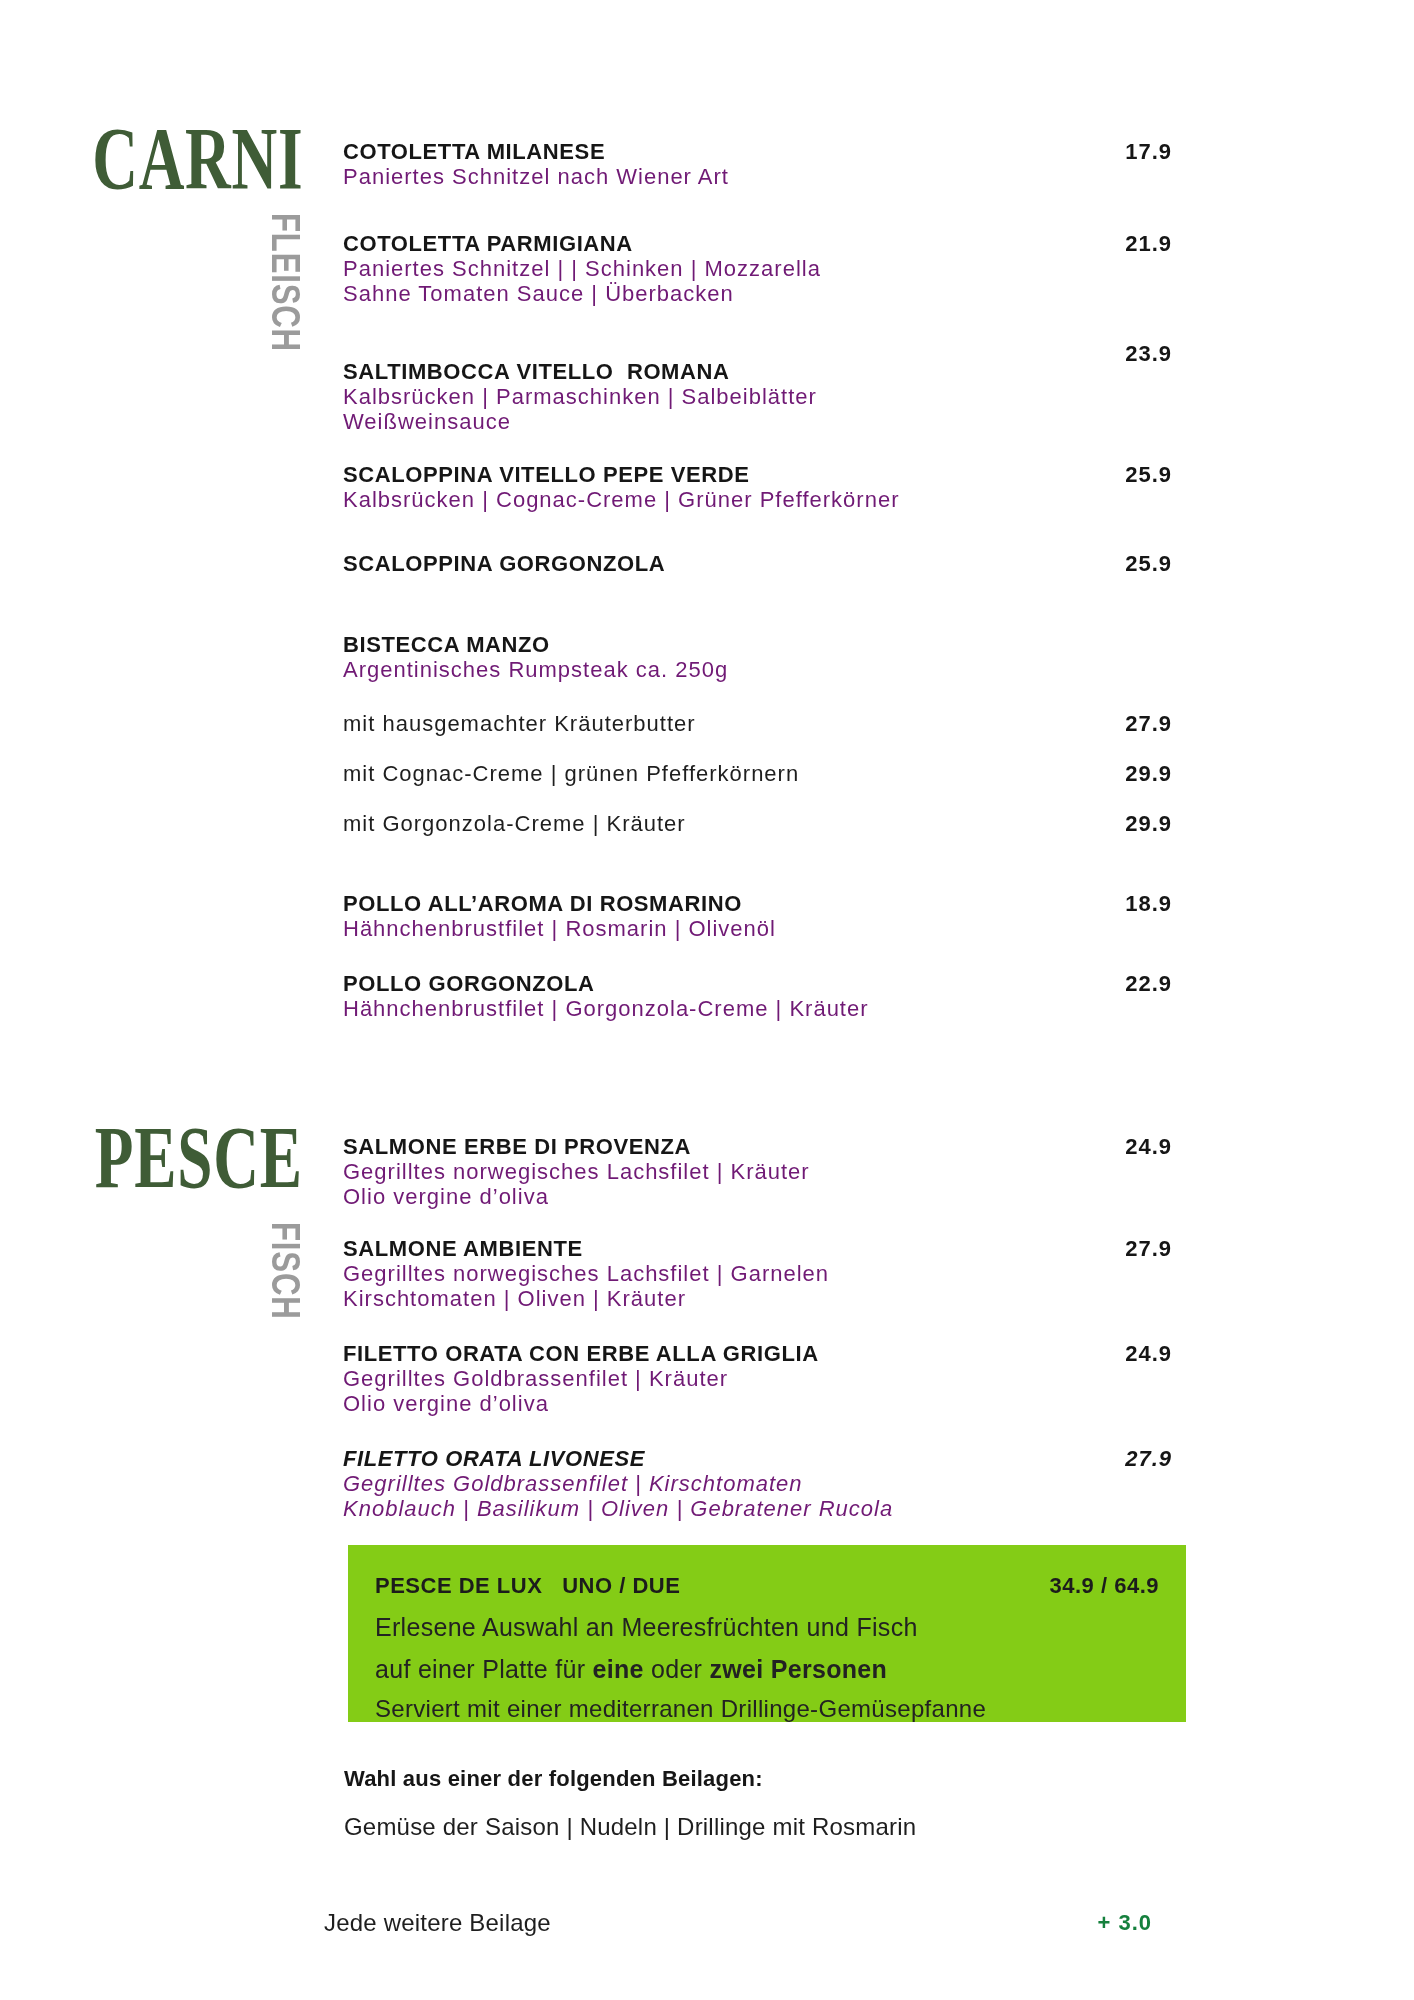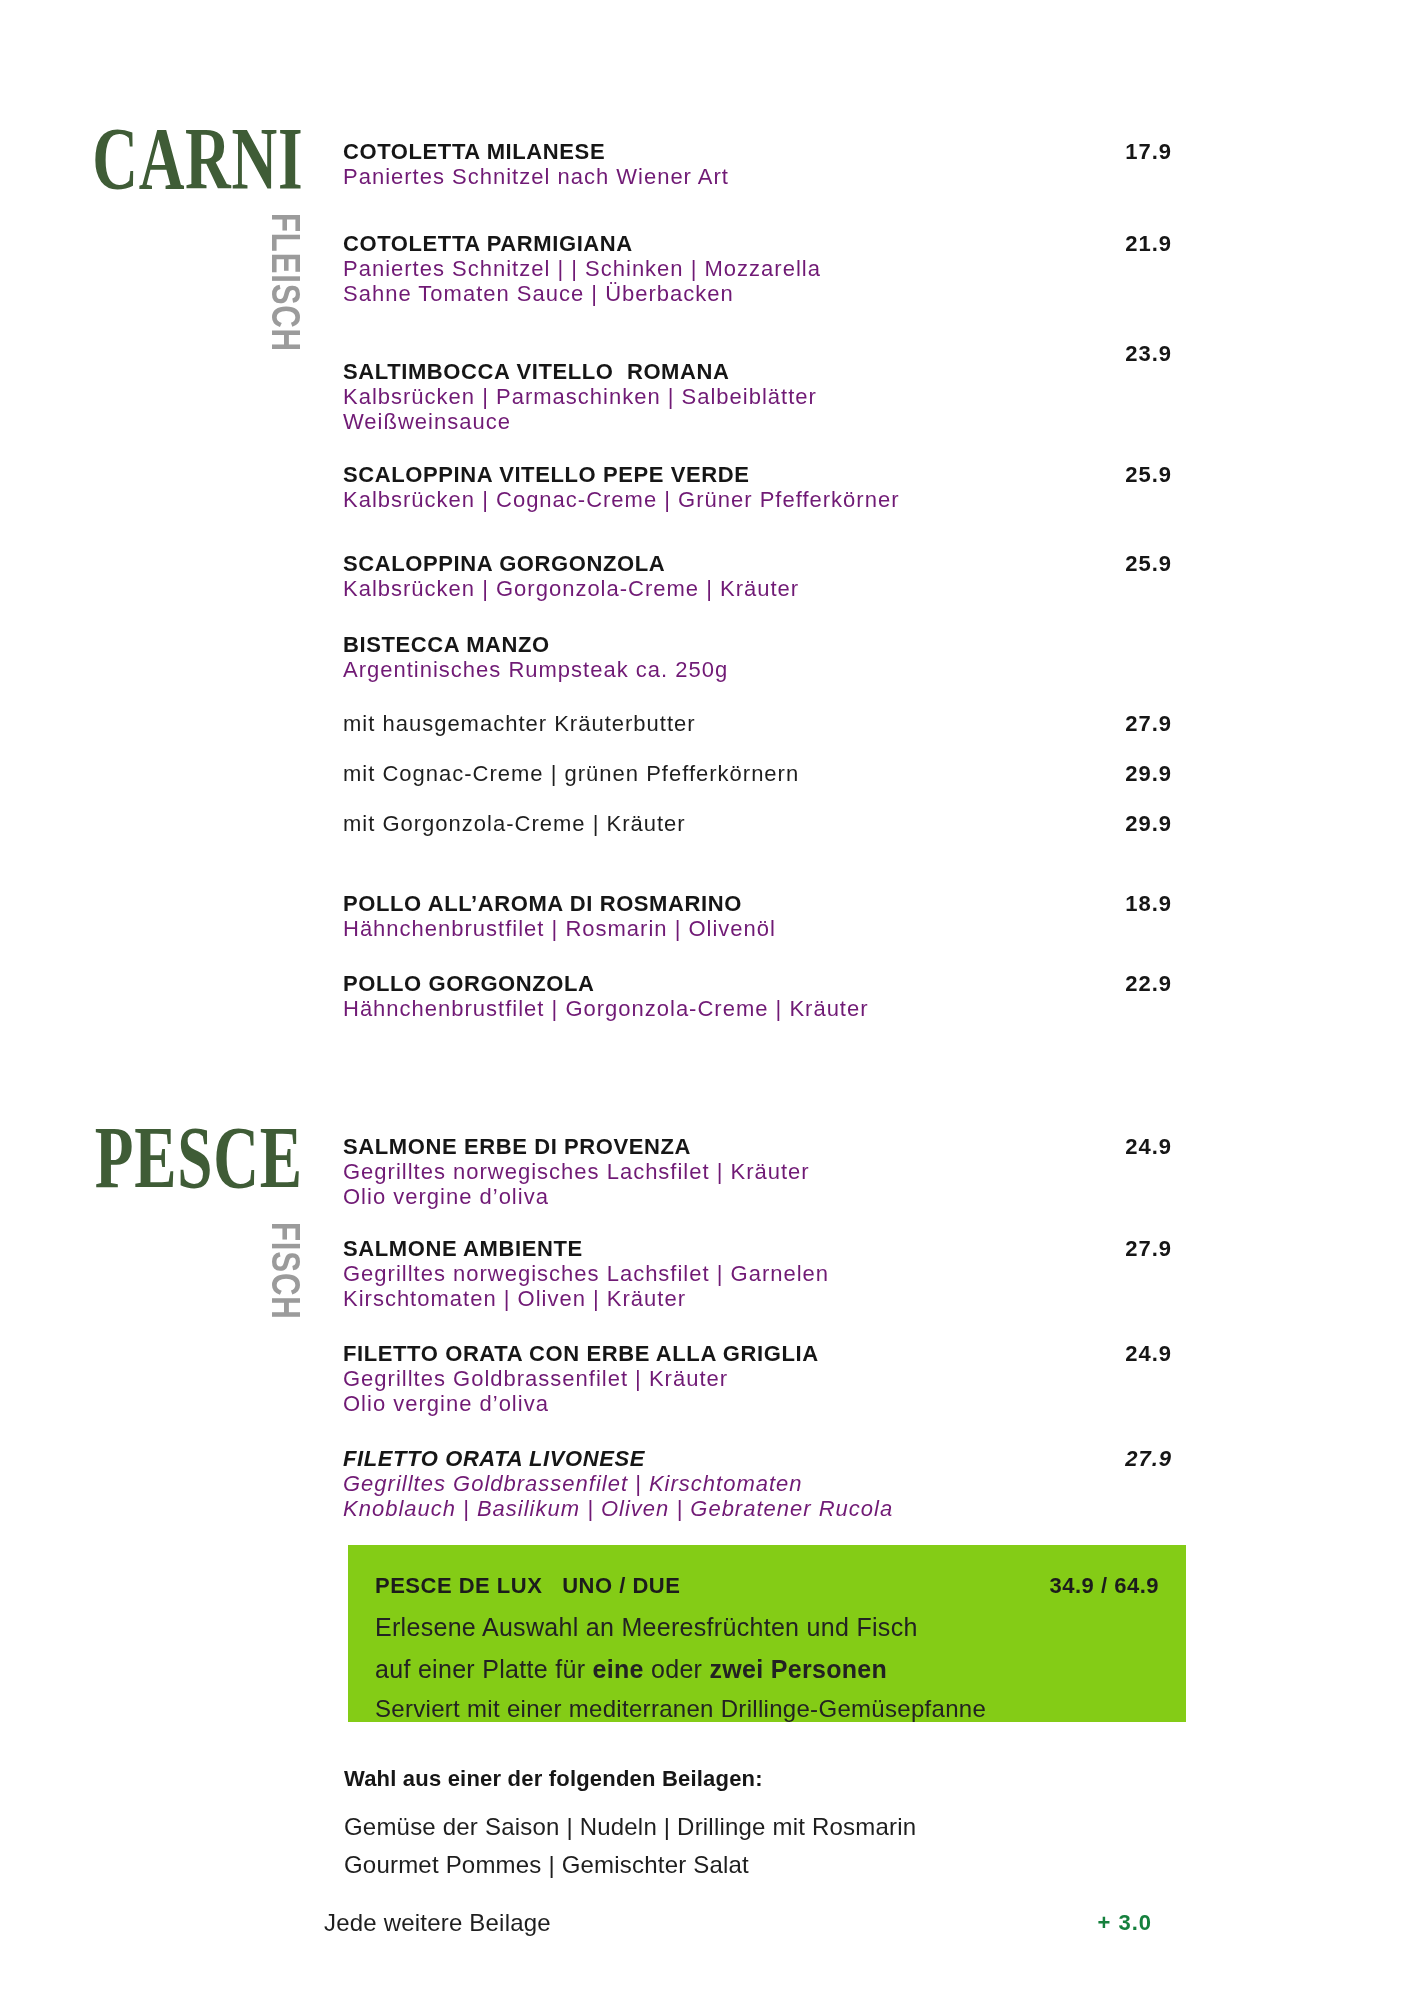--- a/index.html
+++ b/index.html
@@ -170,21 +170,20 @@
         <div class="desc-line">Weißweinsauce</div>
         <div class="price" style="top: -18px;">23.9</div>
       </div>
       <div class="row dish" style="top: 458px;">
         <div class="name">SCALOPPINA VITELLO PEPE VERDE</div>
         <div class="desc-line">Kalbsrücken | Cognac-Creme | Grüner Pfefferkörner</div>
         <div class="price" style="top: 0px;">25.9</div>
       </div>
       <div class="row dish" style="top: 547px;">
         <div class="name">SCALOPPINA GORGONZOLA</div>
-        <div class="desc-line">Kalbsrücken | Gorgonzola-Creme | Kräuter</div>
         <div class="price" style="top: 0px;">25.9</div>
       </div>
       <div class="row dish" style="top: 628px;">
         <div class="name">BISTECCA MANZO</div>
         <div class="desc-line">Argentinisches Rumpsteak ca. 250g</div>
       </div>
       <div class="row variant" style="top: 707px;">
         <div class="vlabel">mit hausgemachter Kräuterbutter</div>
         <div class="price" style="top: 0px;">27.9</div>
       </div>
@@ -242,19 +241,18 @@
       <span class="box-title">PESCE DE LUX   UNO / DUE</span>
       <span class="box-price">34.9 / 64.9</span>
     </div>
     <div class="box-line box-line1">Erlesene Auswahl an Meeresfrüchten und Fisch</div>
     <div class="box-line box-line2" id="box-serving-line"><span>auf einer Platte für </span><span class="b">eine</span><span> oder </span><span class="b">zwei Personen</span></div>
     <div class="box-line box-note">Serviert mit einer mediterranen Drillinge-Gemüsepfanne</div>
   </div>
 
   <div class="sides-heading">Wahl aus einer der folgenden Beilagen:</div>
   <div class="sides-line sides-line1">Gemüse der Saison | Nudeln | Drillinge mit Rosmarin</div>
-  <div class="sides-line sides-line2">Gourmet Pommes | Gemischter Salat</div>
   <div class="extra-row">
     <span class="extra-label">Jede weitere Beilage</span>
     <span class="extra-price">+ 3.0</span>
   </div>
 
 </div>
 
 </body></html>

